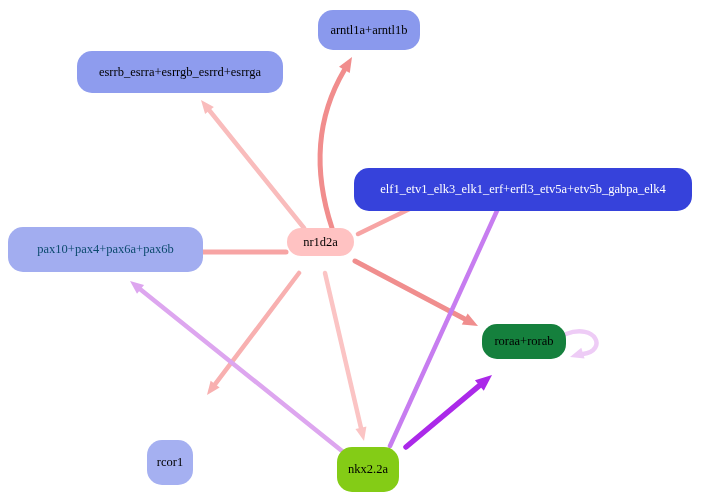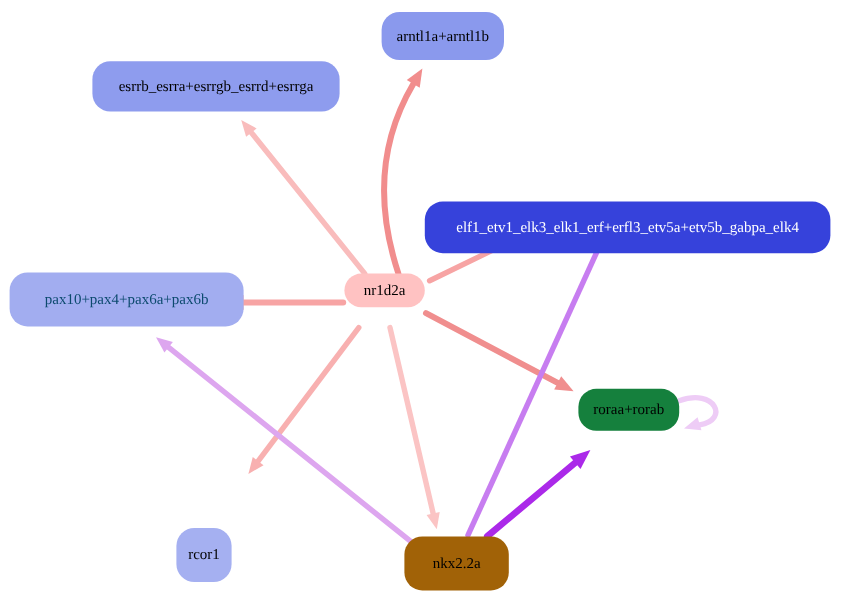--- a/index.html
+++ b/index.html
@@ -66,17 +66,17 @@
       </div>
       <div class="node" style="left: 287px; top: 228px; width: 67px; height: 28px; background: rgb(255, 194, 194); color: rgb(0, 0, 0);">
         <span>nr1d2a</span>
       </div>
       <div class="node" style="left: 482px; top: 324px; width: 84px; height: 35px; background: #15803d; color: rgb(0, 0, 0);">
         <span>roraa+rorab</span>
       </div>
       <div class="node" style="left: 147px; top: 403px; width: 46px; height: 45px; background: rgb(165, 176, 241); color: rgb(0, 0, 0); margin-top: 37px;">
         <span>rcor1</span>
       </div>
-      <div class="node" style="left: 337px; top: 447px; width: 87px; height: 45px; background: #a16207; color: rgb(0, 0, 0);">
+      <div class="node" style="left: 337px; top: 447px; width: 62px; height: 45px; background: #84cc16; color: rgb(0, 0, 0);">
         <span>nkx2.2a</span>
       </div>
     </div>
 </div>
 
 </body></html>

